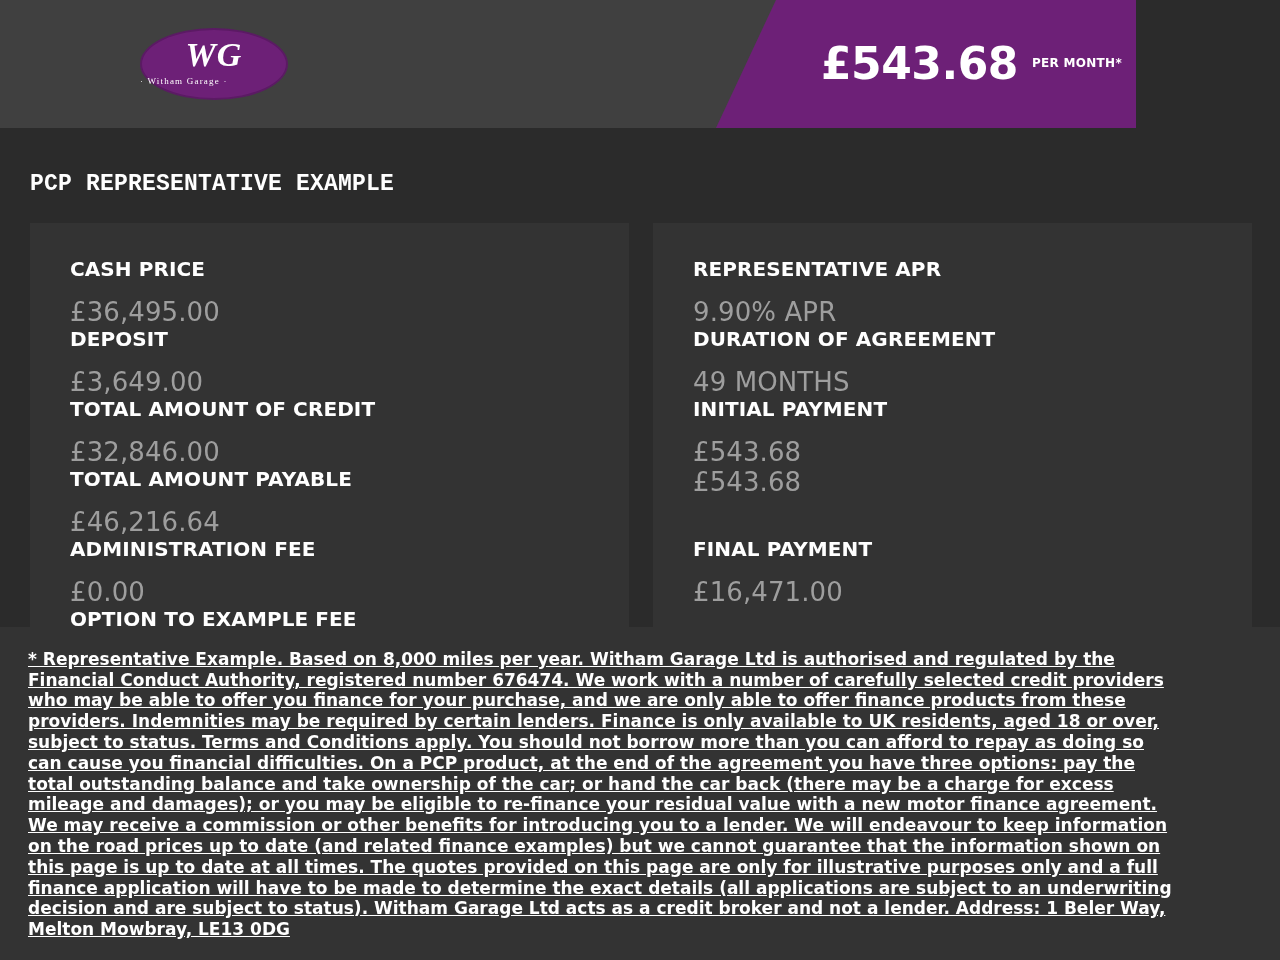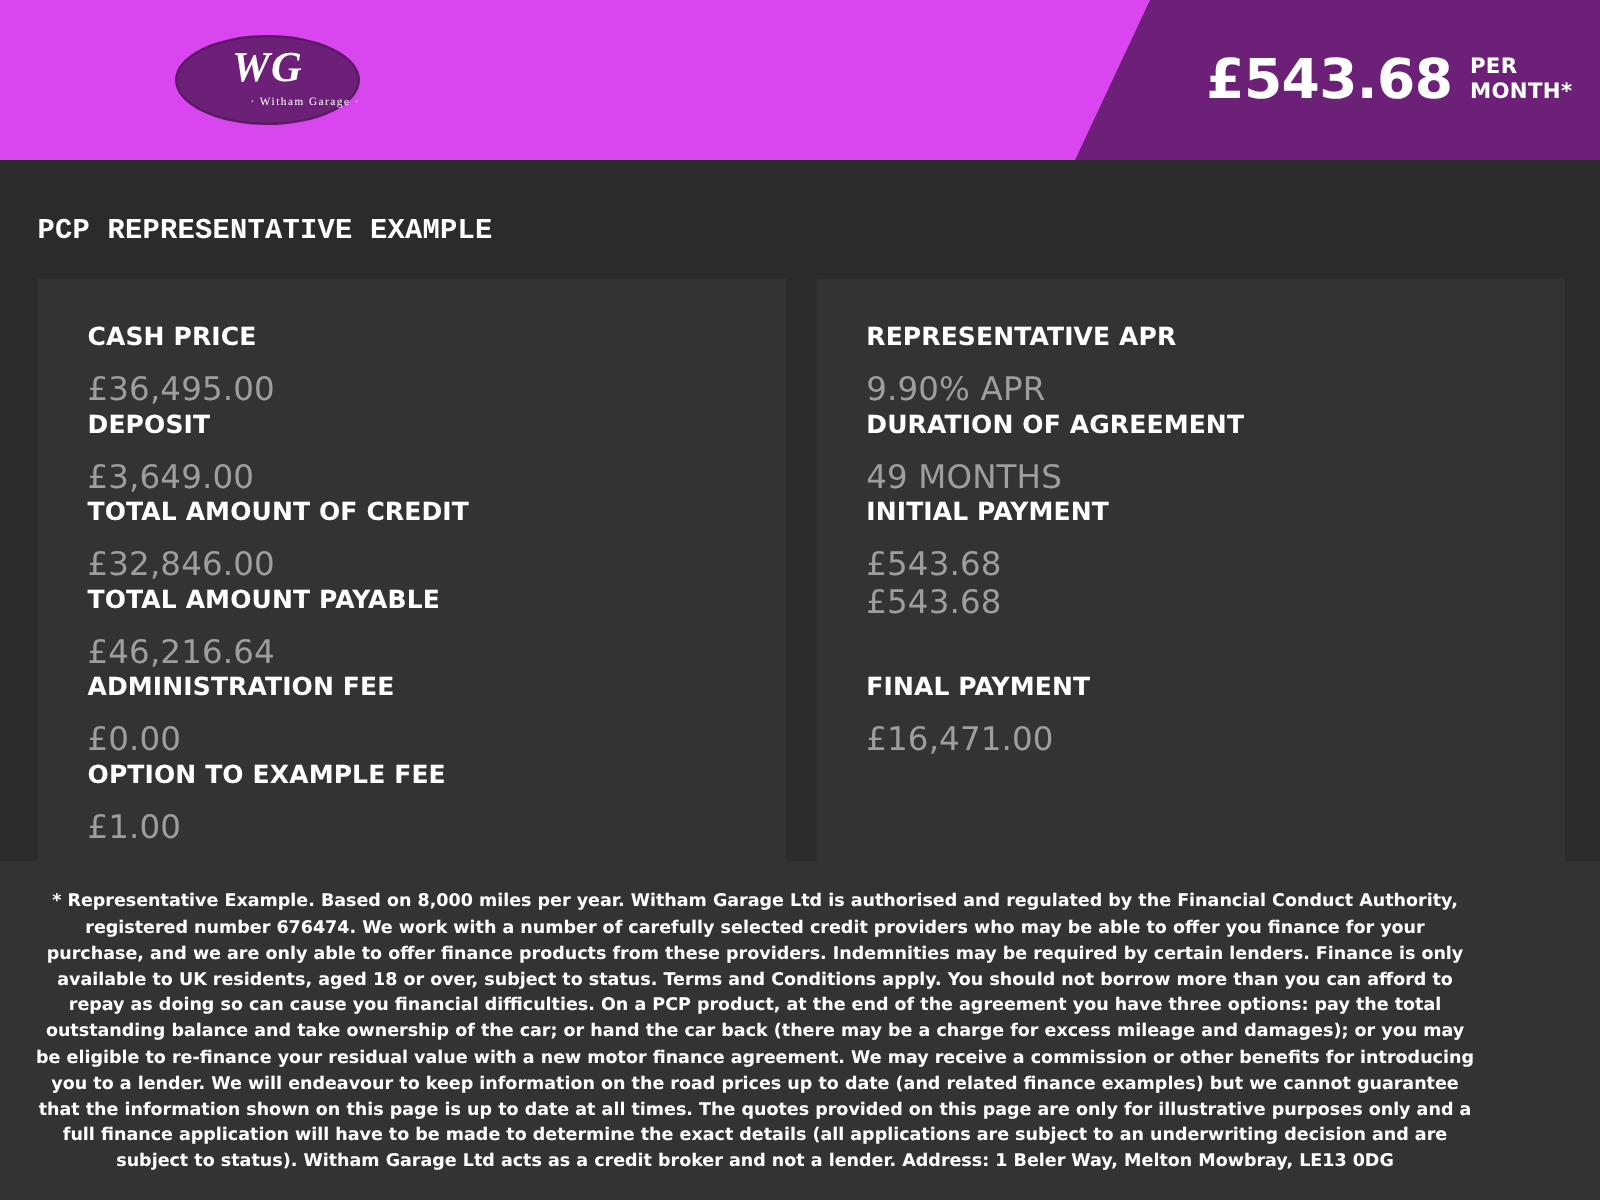--- a/index.html
+++ b/index.html
@@ -14,23 +14,23 @@
     position: relative;
     width: 1280px;
     height: 960px;
     background: #2b2b2b;
     overflow: hidden;
   }
 
   
   .header {
     position: relative;
-    width: 1280px;
+    width: 1136px;
     height: 128px;
-    background: #d946ef;
+    background: #404040;
     overflow: hidden;
   }
 
   .logo-wrap {
     position: absolute;
     left: 140px;
     top: 20px;
     width: 150px;
     height: 88px;
   }
@@ -55,21 +55,21 @@
     font-size: 34px;
     font-style: italic;
     font-weight: 700;
     letter-spacing: 1px;
   }
   .logo-sub {
     position: absolute;
     left: 0;
     top: 56px;
     width: 148px;
-    text-align: right;
+    text-align: left;
     color: #ffffff;
     font-family: "Liberation Serif", serif;
     font-size: 9px;
     letter-spacing: 1.2px;
   }
 
   .price-banner {
     position: absolute;
     right: 0;
     top: 0;
@@ -86,21 +86,21 @@
     color: #ffffff;
     font-family: "DejaVu Sans", sans-serif;
     font-size: 44px;
     font-weight: 700;
     letter-spacing: -0.5px;
     line-height: 1;
   }
   .price-per {
     color: #ffffff;
     font-family: "DejaVu Sans", sans-serif;
-    font-size: 17px;
+    font-size: 12px;
     font-weight: 700;
     letter-spacing: 0.3px;
     margin-left: 14px;
     padding-bottom: 2px;
   }
 
   
   .title {
     color: #ffffff;
     font-family: Liberation Mono, monospace;
@@ -152,24 +152,25 @@
     left: 0;
     bottom: 0;
     width: 1280px;
     background: #333333;
     padding: 22px 100px 20px 28px;
     min-height: 205px;
   }
   .disclaimer p {
     color: #ffffff;
     font-family: "DejaVu Sans", sans-serif;
-    font-size: 14px;
+    font-size: 17px;
     font-weight: 700;
     line-height: 20.8px;
-    text-align: center;
+    text-align: left;
+    text-decoration: underline;
   }
 </style>
 </head>
 <body>
 
 <div class="page">
 
   <div class="header">
     <div class="logo-wrap">
       <div class="logo-ellipse"></div>

